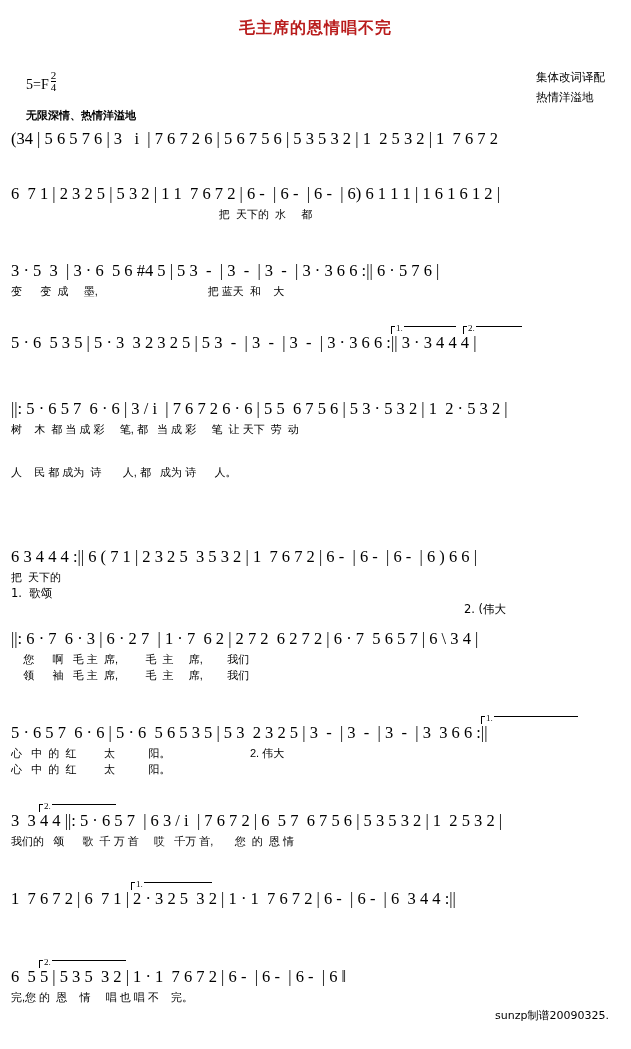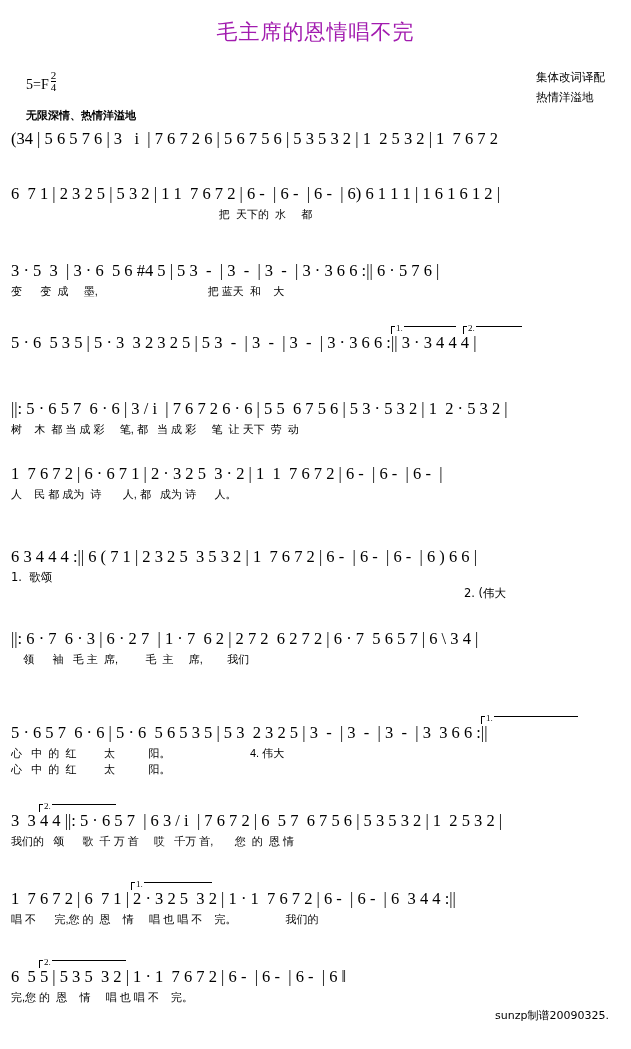--- a/index.html
+++ b/index.html
@@ -21,23 +21,23 @@
     height: 1049px;
     background: #fff;
   }
   .title {
     position: absolute;
     top: 18px;
     left: 0;
     width: 631px;
     text-align: center;
     font-family: "DejaVu Sans", sans-serif;
-    font-size: 21px;
-    font-weight: normal;
-    color: #a21caf;
+    font-size: 16px;
+    font-weight: bold;
+    color: #b91c1c;
     letter-spacing: 1px;
   }
   .keysig {
     position: absolute;
     left: 26px;
     top: 70px;
     font-family: "Liberation Serif", serif;
     font-size: 14px;
     white-space: nowrap;
   }
@@ -174,58 +174,58 @@
     </div>
     <div class="notes">5 · 6  5 3 5 | 5 · 3  3 2 3 2 5 | 5 3  -  | 3  -  | 3  -  | 3 · 3 6 6 :|| 3 · 3 4 4 4 |</div>
   </div>
 
   <div class="system" style="top:400px;">
     <div class="notes">||: 5 · 6 5 7  6 · 6 | 3 / i  | 7 6 7 2 6 · 6 | 5 5  6 7 5 6 | 5 3 · 5 3 2 | 1  2 · 5 3 2 |</div>
     <div class="lyrics">树    木  都 当 成 彩     笔, 都   当 成 彩     笔  让 天下  劳  动</div>
   </div>
 
   <div class="system" style="top:465px;">
-    <div class="notes">1  7 6 7 2 | 6 · 6 7 1 | 2 · 3 2 5  3 · 2 | 1  1  7 6 7 2 | 6 -  | 6 -  | 6 -  |</div>
     <div class="lyrics">人    民 都 成为  诗       人, 都   成为 诗      人。</div>
   </div>
 
   <div class="system" style="top:548px;">
     <div class="notes">6 3 4 4 4 :|| 6 ( 7 1 | 2 3 2 5  3 5 3 2 | 1  7 6 7 2 | 6 -  | 6 -  | 6 -  | 6 ) 6 6 |</div>
+    <div class="lyrics">把  天下的</div>
     <div class="lyrics2" style="text-align:left;padding-right:95px;">1.  歌颂</div>
     <div class="lyrics2" style="text-align:right;padding-right:95px;">2. (伟大</div>
   </div>
 
   <div class="system" style="top:630px;">
     <div class="notes">||: 6 · 7  6 · 3 | 6 · 2 7  | 1 · 7  6 2 | 2 7 2  6 2 7 2 | 6 · 7  5 6 5 7 | 6 \ 3 4 |</div>
+    <div class="lyrics">    您      啊   毛 主  席,         毛  主     席,        我们</div>
     <div class="lyrics">    领      袖   毛 主  席,         毛  主     席,        我们</div>
   </div>
 
   <div class="system" style="top:712px;">
     <div class="endings">
       <div class="bracket" style="left:470px;width:96px;"><span>1.</span></div>
     </div>
     <div class="notes">5 · 6 5 7  6 · 6 | 5 · 6  5 6 5 3 5 | 5 3  2 3 2 5 | 3  -  | 3  -  | 3  -  | 3  3 6 6 :||</div>
-    <div class="lyrics">心   中  的  红         太           阳。                          4. 伟大</div>
+    <div class="lyrics">心   中  的  红         太           阳。                          2. 伟大</div>
     <div class="lyrics">心   中  的  红         太           阳。</div>
   </div>
 
   <div class="system" style="top:800px;">
     <div class="endings">
       <div class="bracket" style="left:28px;width:76px;"><span>2.</span></div>
     </div>
     <div class="notes">3  3 4 4 ||: 5 · 6 5 7  | 6 3 / i  | 7 6 7 2 | 6  5 7  6 7 5 6 | 5 3 5 3 2 | 1  2 5 3 2 |</div>
     <div class="lyrics">我们的   颂      歌  千 万 首     哎   千万 首,       您  的  恩 情</div>
   </div>
 
   <div class="system" style="top:878px;">
     <div class="endings">
       <div class="bracket" style="left:120px;width:80px;"><span>1.</span></div>
     </div>
     <div class="notes">1  7 6 7 2 | 6  7 1 | 2 · 3 2 5  3 2 | 1 · 1  7 6 7 2 | 6 -  | 6 -  | 6  3 4 4 :||</div>
-    <div class="lyrics">唱 不      完,您 的  恩    情     唱 也 唱 不    完。                我们的</div>
   </div>
 
   <div class="system" style="top:956px;">
     <div class="endings">
       <div class="bracket" style="left:28px;width:86px;"><span>2.</span></div>
     </div>
     <div class="notes">6  5 5 | 5 3 5  3 2 | 1 · 1  7 6 7 2 | 6 -  | 6 -  | 6 -  | 6 ‖</div>
     <div class="lyrics">完,您 的  恩    情     唱 也 唱 不    完。</div>
   </div>
 

